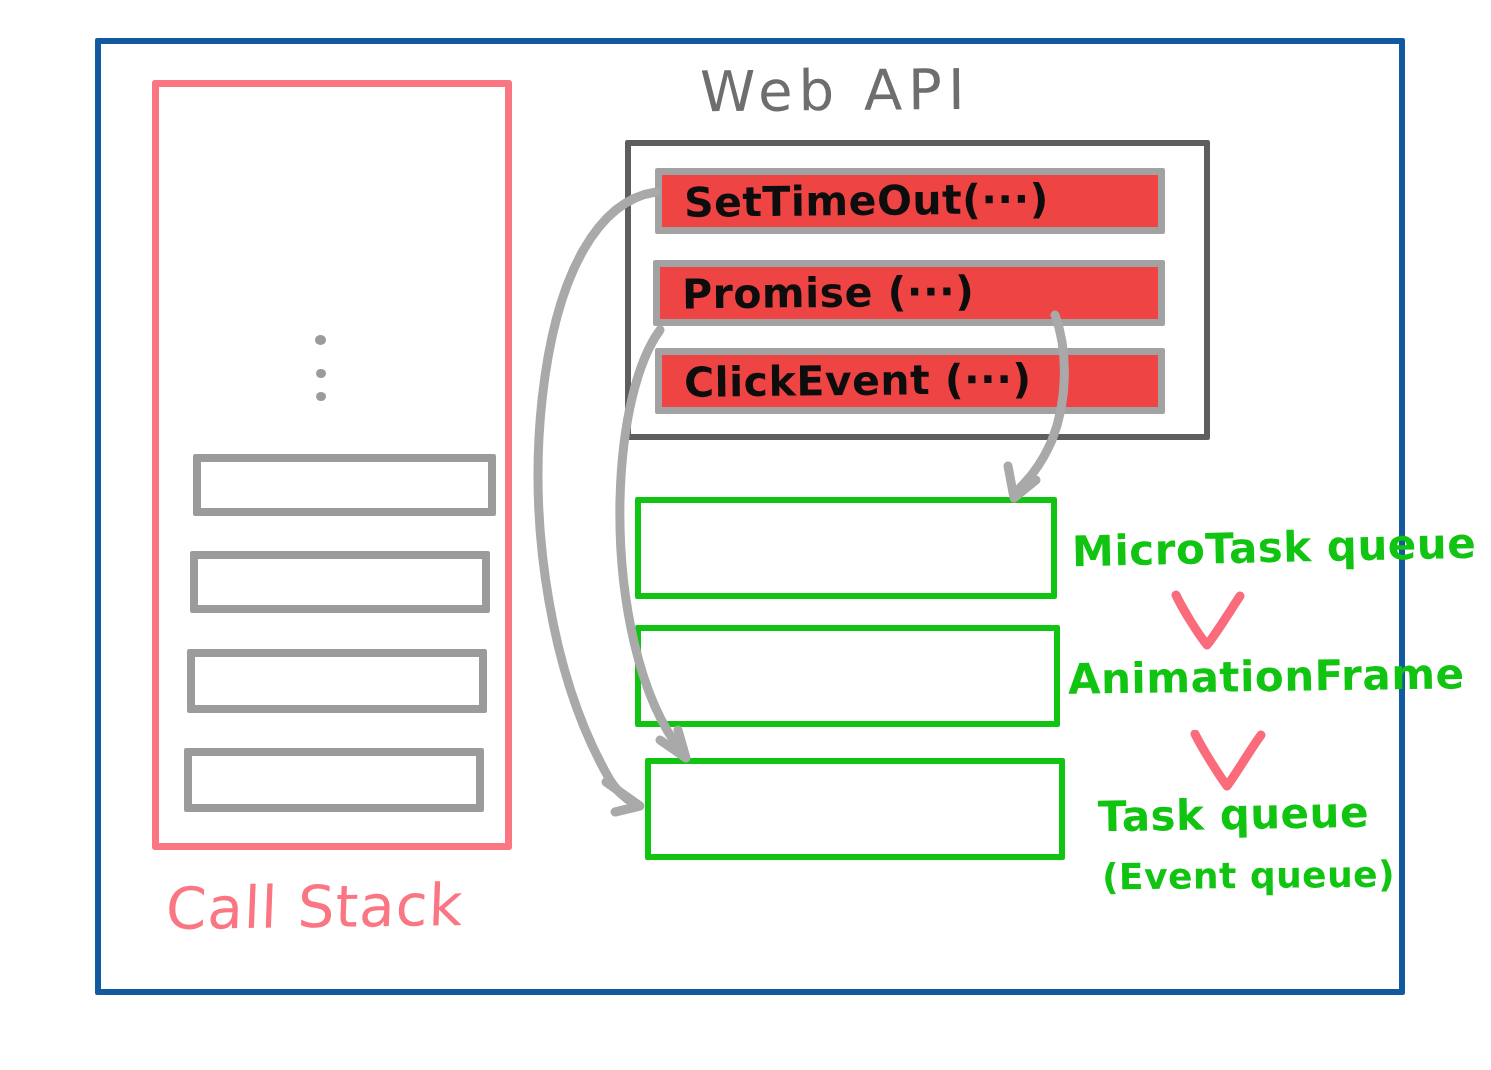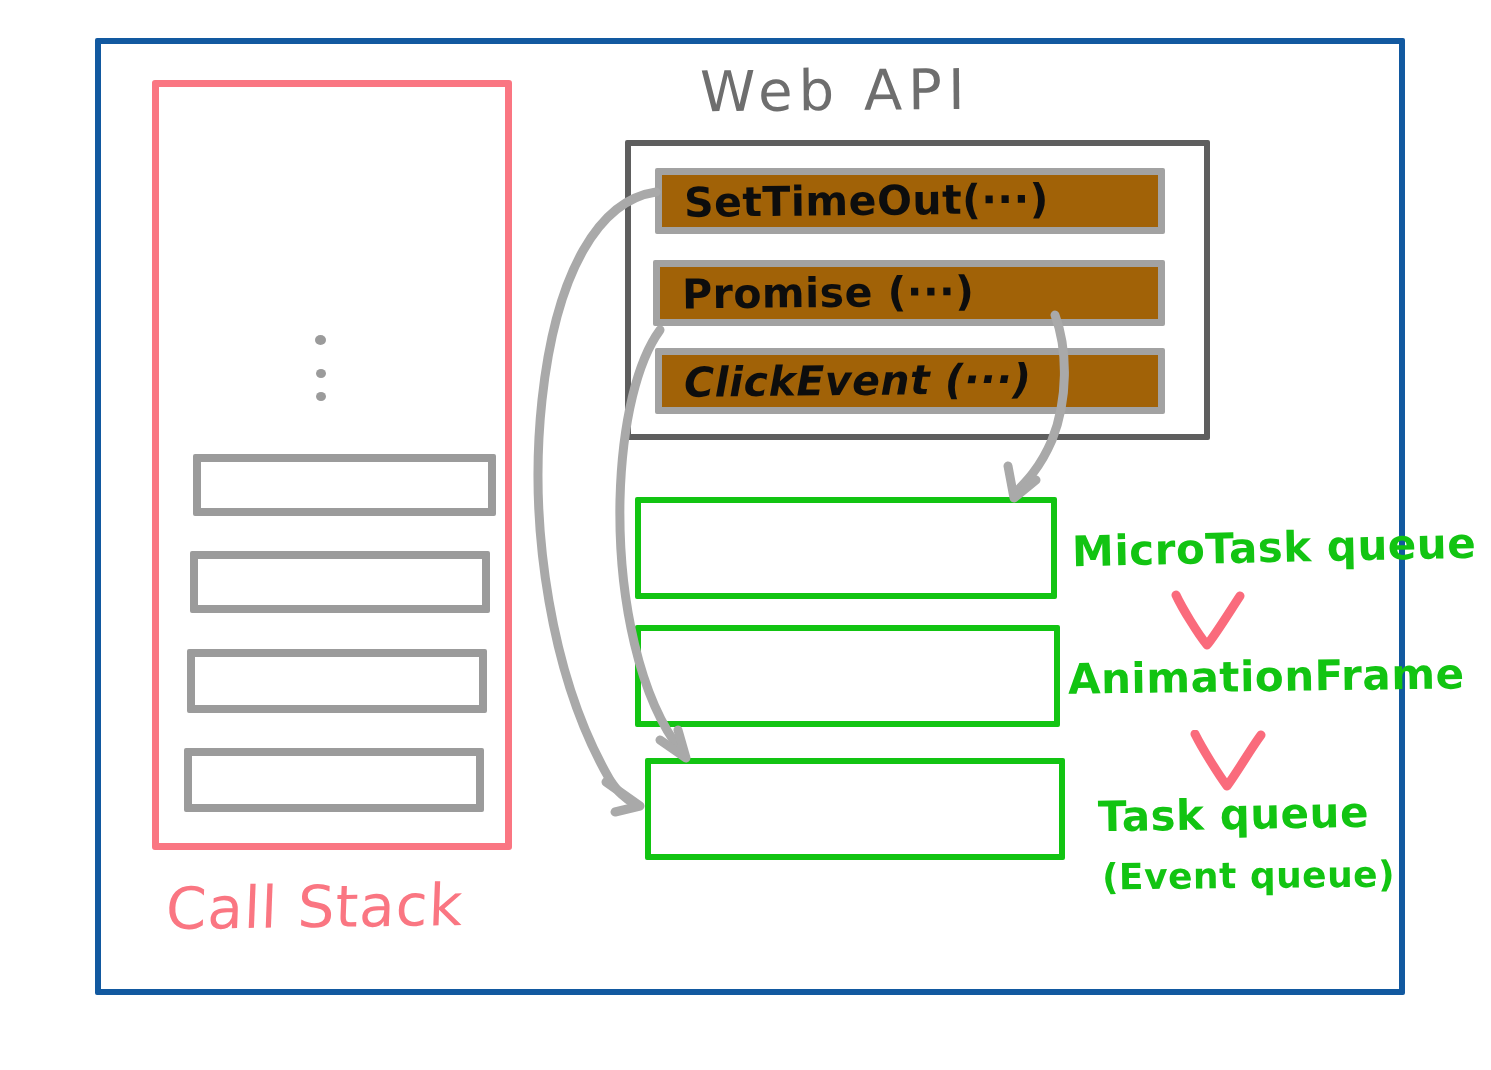--- a/index.html
+++ b/index.html
@@ -54,29 +54,29 @@
     font-size:56px;color:#6e6e6e;letter-spacing:6px;
     transform:rotate(-0.5deg);white-space:nowrap;
   }
   .webapi-box{
     position:absolute;left:625px;top:140px;width:585px;height:300px;
     border:6px solid #5e5e5e;box-sizing:border-box;background:#fff;
     border-radius:2px;
   }
   .api-item{
     position:absolute;border:7px solid #a2a2a2;box-sizing:border-box;
-    background:#a16207;border-radius:2px;display:flex;align-items:center;
+    background:#ef4444;border-radius:2px;display:flex;align-items:center;
   }
   .api-item span{
     font-size:41px;color:#0d0d0d;font-weight:700;letter-spacing:0.5px;
     padding-left:22px;white-space:nowrap;transform:rotate(-0.6deg);
   }
   .ai1{left:655px;top:168px;width:510px;height:66px;}
   .ai2{left:653px;top:260px;width:512px;height:66px;}
-  .ai3{left:655px;top:348px;width:510px;height:66px;font-style:italic;}
+  .ai3{left:655px;top:348px;width:510px;height:66px;}
 
   
   .queue-box{
     position:absolute;border:6px solid #12c412;box-sizing:border-box;
     background:#fff;border-radius:2px;
   }
   .qb1{left:635px;top:497px;width:422px;height:102px;}
   .qb2{left:635px;top:625px;width:425px;height:102px;}
   .qb3{left:645px;top:758px;width:420px;height:102px;}
 

